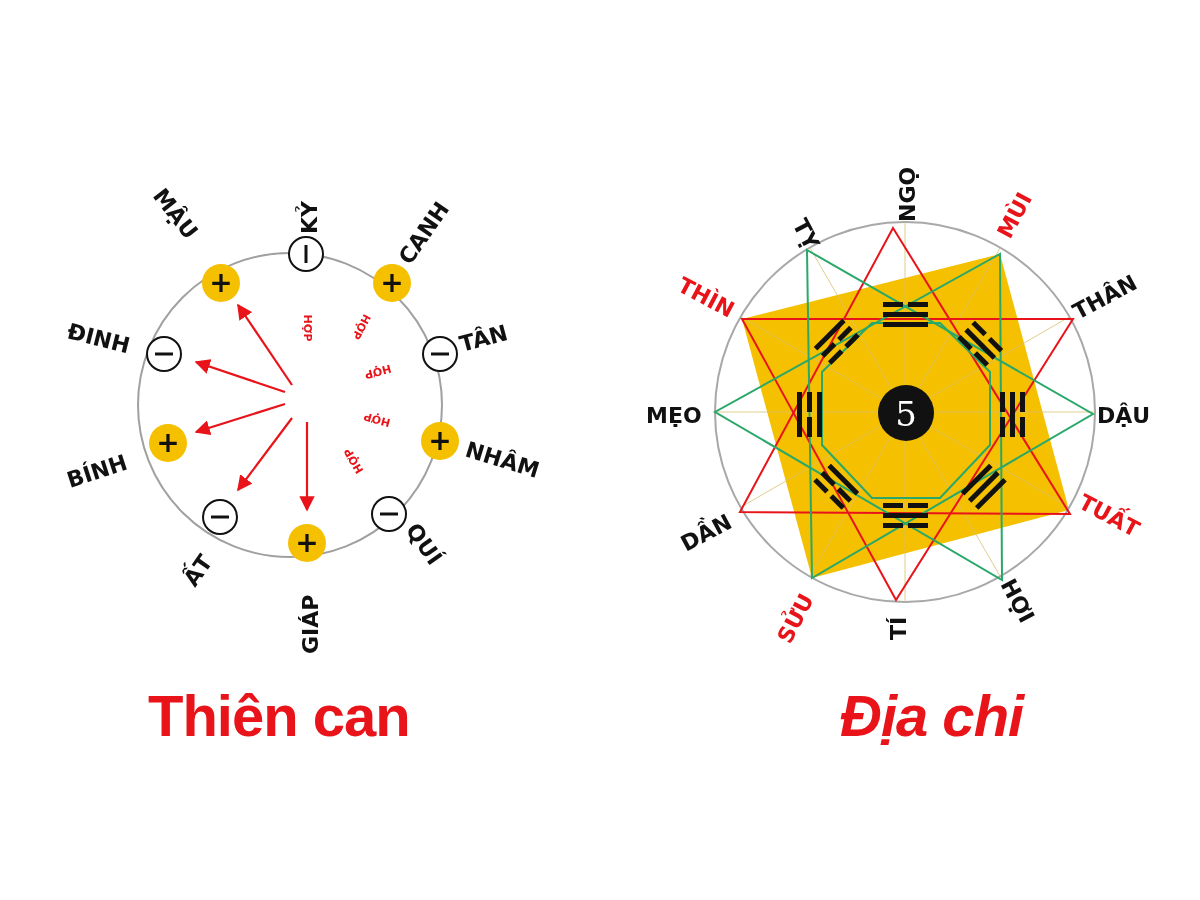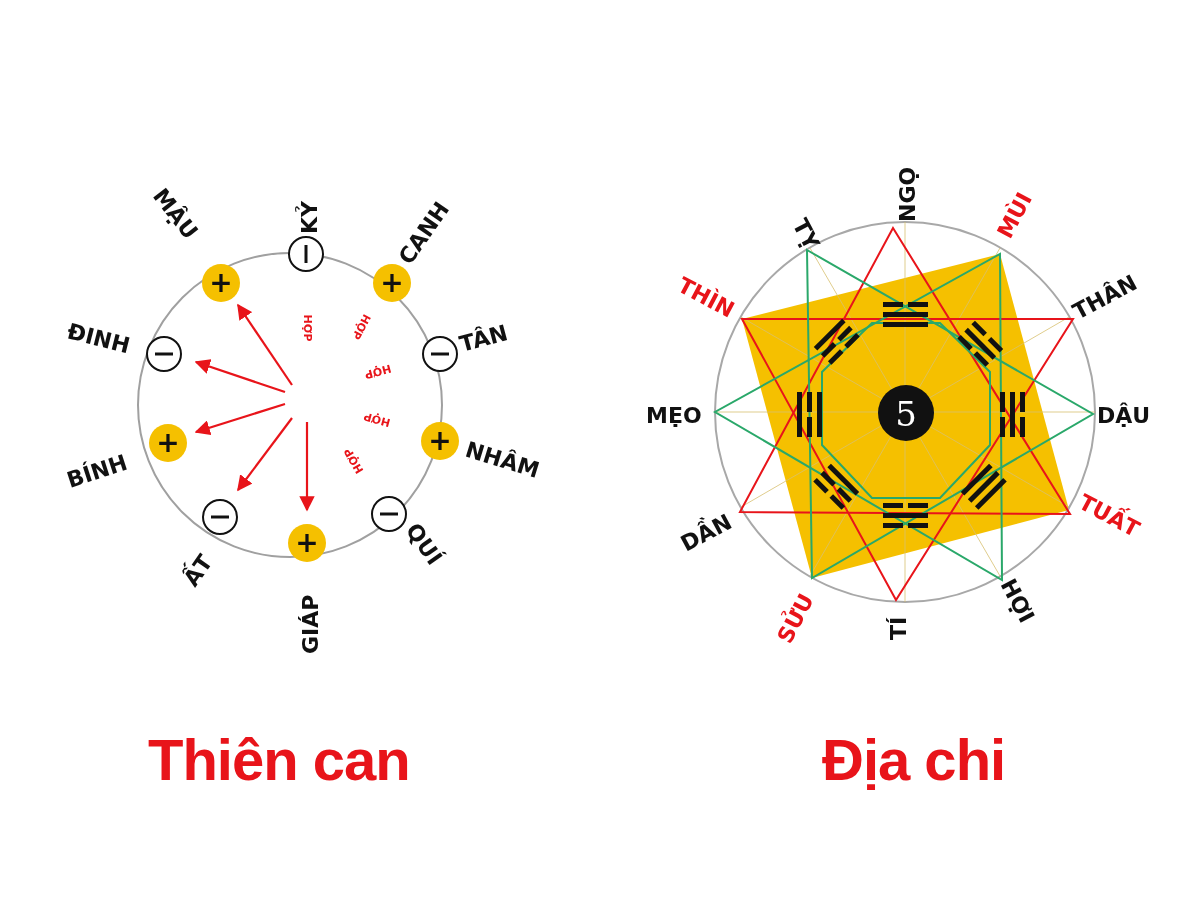--- a/index.html
+++ b/index.html
@@ -1,20 +1,20 @@
 <!DOCTYPE html>
 <html><head>
 <meta charset="utf-8">
 <style>
   html,body{margin:0;padding:0;background:#ffffff;}
   body{width:1200px;height:900px;position:relative;overflow:hidden;font-family:"DejaVu Sans",sans-serif;}
   svg{position:absolute;left:0;top:0;}
-  .title{position:absolute;top:682px;font-family:"Liberation Sans",sans-serif;font-weight:bold;font-size:58px;color:#e8141a;letter-spacing:-1px;margin-top:44px;}
+  .title{position:absolute;top:682px;font-family:"Liberation Sans",sans-serif;font-weight:bold;font-size:58px;color:#e8141a;letter-spacing:-1px;}
   #title-left{left:148px;}
-  #title-right{left:822px;}
+  #title-right{left:840px;font-style:italic;}
   .lbl{font-family:"DejaVu Sans",sans-serif;font-weight:bold;font-size:22px;}
   .hop{font-family:"DejaVu Sans",sans-serif;font-weight:bold;font-size:11px;fill:#e8141a;}
 </style>
 </head>
 <body>
 
 <svg width="1200" height="900" viewBox="0 0 1200 900">
   <defs>
     <marker id="ah" viewBox="0 0 10 10" refX="9" refY="5" markerWidth="7" markerHeight="7" orient="auto-start-reverse">
       <path d="M0,0 L10,5 L0,10 z" fill="#e8141a"></path>

